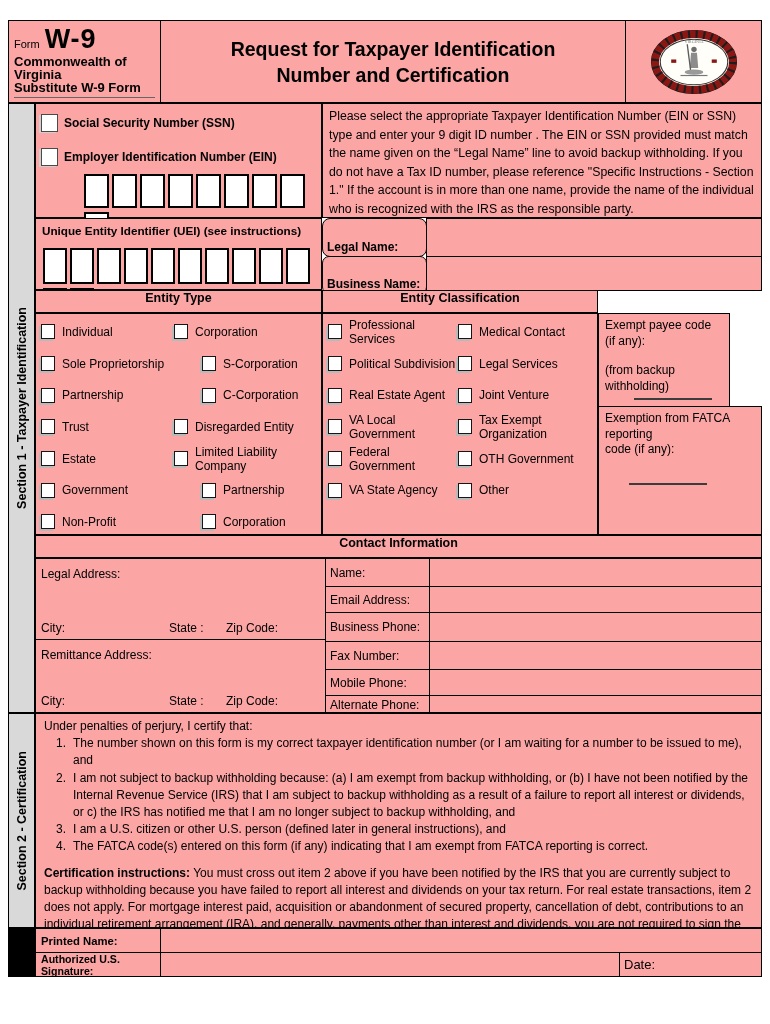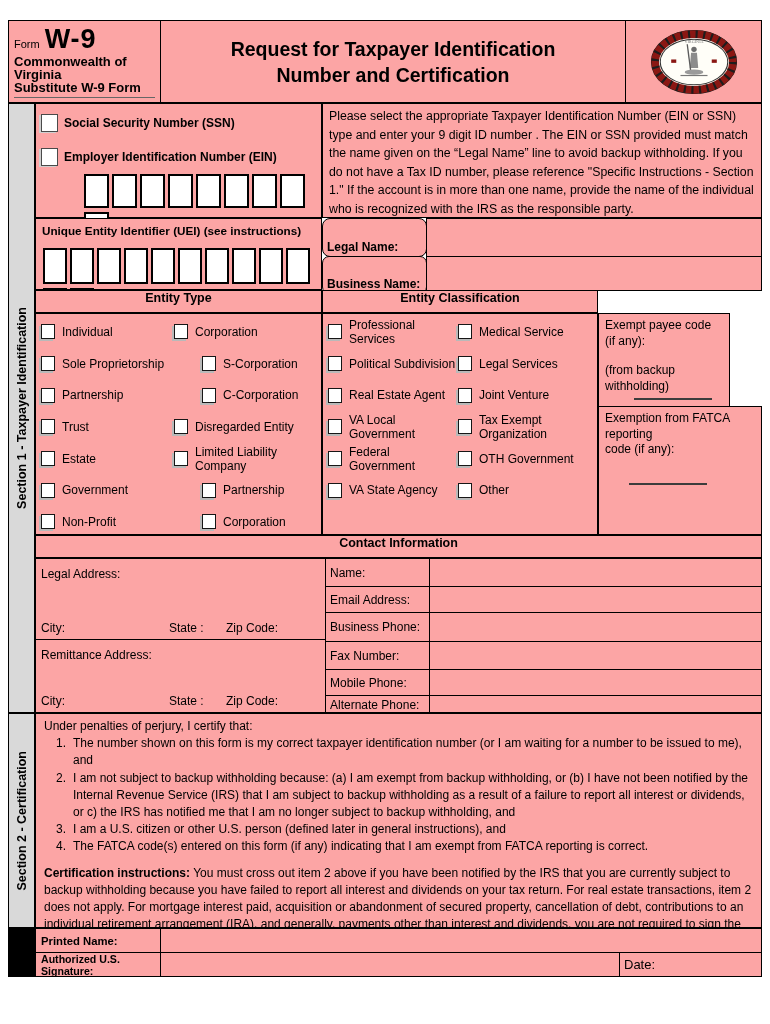--- a/index.html
+++ b/index.html
@@ -228,21 +228,21 @@
       <div class="et-row">
         <div class="ec-col-l">
           <div class="cb-item">
             <span class="cb"></span>
             <span>Professional Services</span>
           </div>
         </div>
         <div class="et-col-r">
           <div class="cb-item">
             <span class="cb"></span>
-            <span>Medical Service</span>
+            <span>Medical Contact</span>
           </div>
         </div>
       </div>
       <div class="et-row">
         <div class="ec-col-l">
           <div class="cb-item">
             <span class="cb"></span>
             <span>Political Subdivision</span>
           </div>
         </div>

